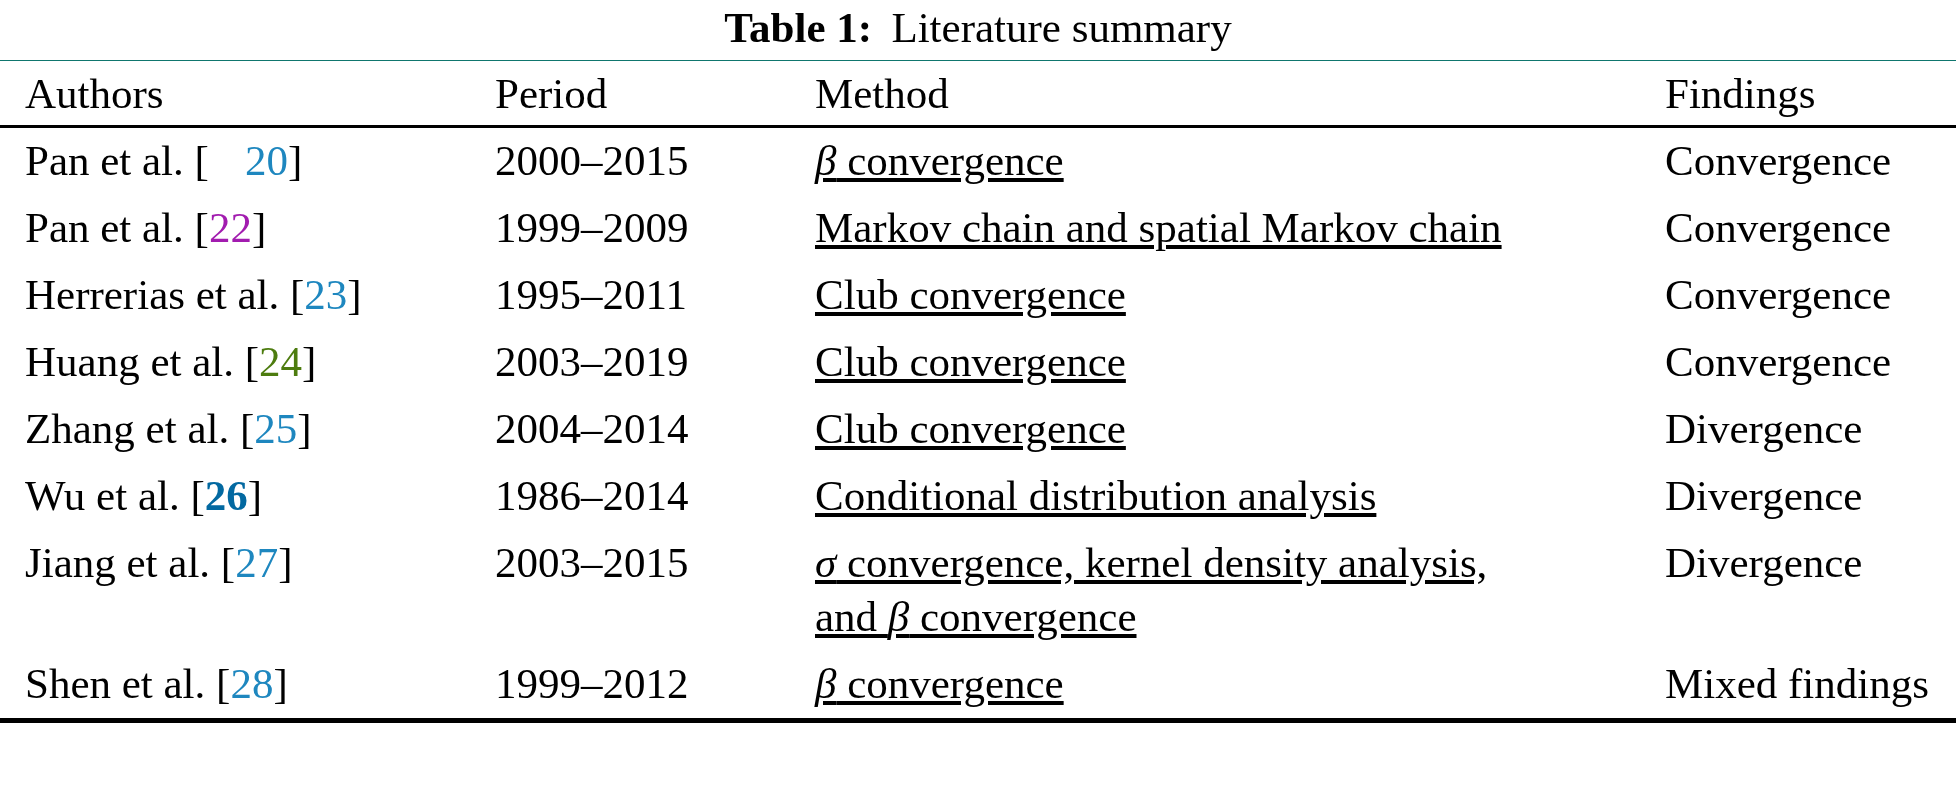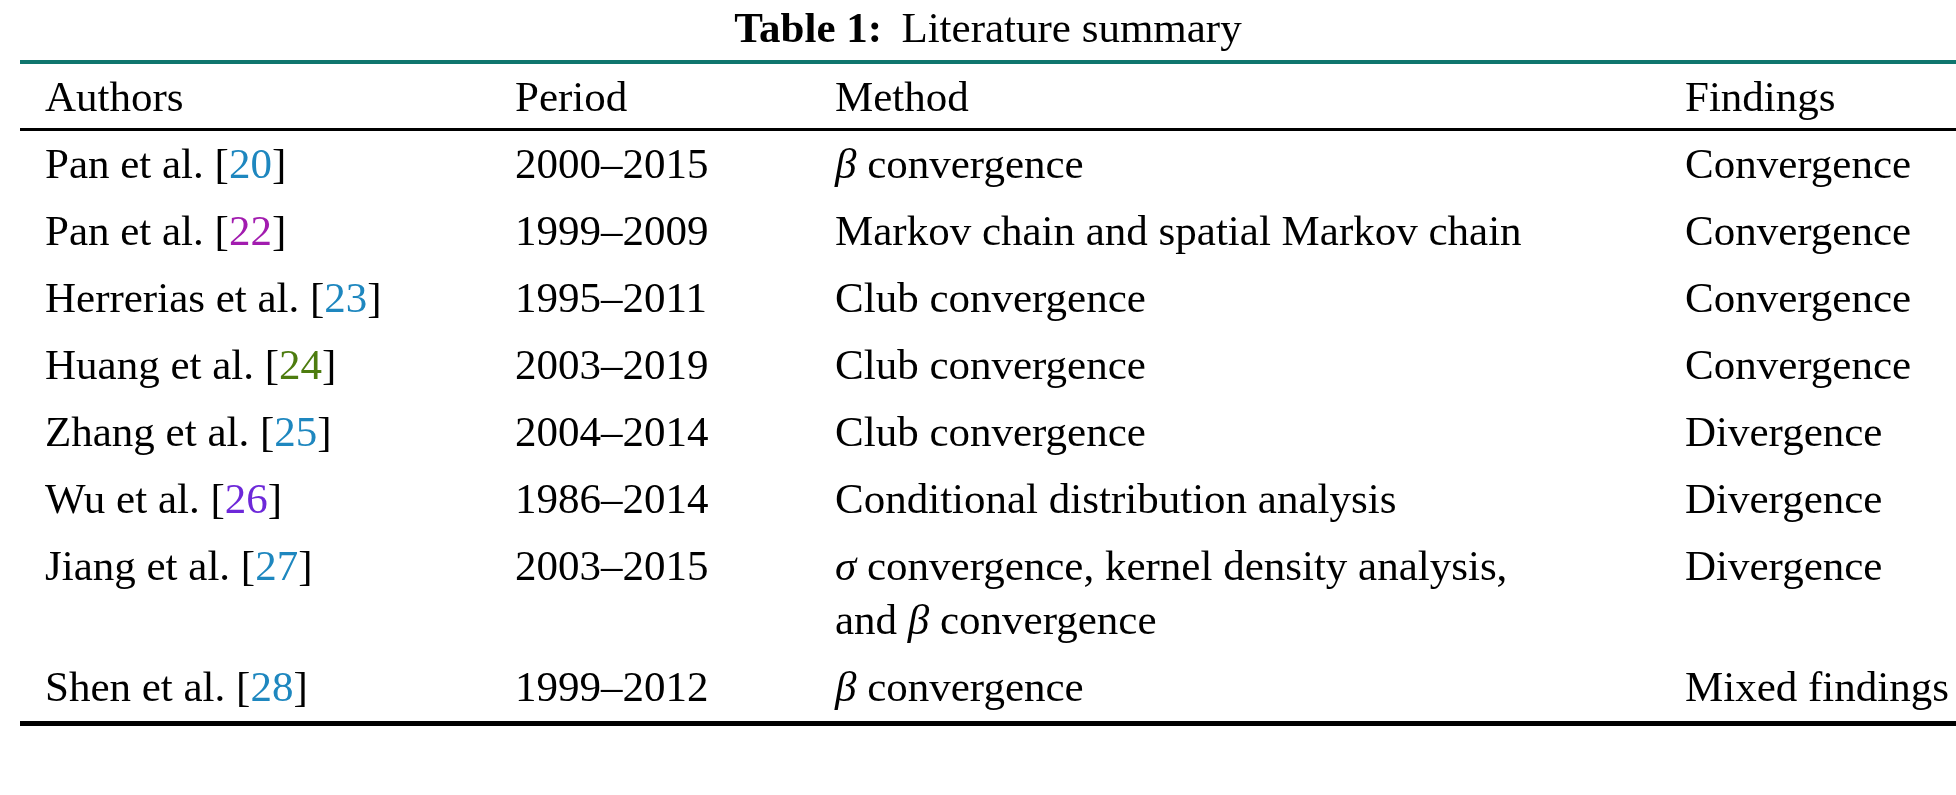--- a/index.html
+++ b/index.html
@@ -4,36 +4,35 @@
 <style>
   html, body { margin: 0; padding: 0; background: #ffffff; }
   .page {
     width: 1956px;
     height: 795px;
     box-sizing: border-box;
     background: #ffffff;
     color: #000000;
     font-family: "Liberation Serif", "DejaVu Serif", serif;
     overflow: hidden;
-    padding-left: 20px;
   }
   .caption {
     height: 60px;
     line-height: 56px;
     text-align: center;
     font-size: 43px;
     white-space: nowrap;
   }
   .caption .cap-label { font-weight: bold; }
   .caption .cap-title { margin-left: 0.45em; }
   table.lit-table {
     width: 1956px;
     border-collapse: collapse;
     table-layout: fixed;
-    border-top: 4px solid #0f766e;
+    border-top: 1px solid #0f766e;
     border-bottom: 5px solid #000;
     font-size: 43px;
     border-radius: 21px;
   }
   col.c-authors  { width: 470px; }
   col.c-period   { width: 320px; }
   col.c-method   { width: 850px; }
   col.c-findings { width: 316px; }
   thead th {
     font-weight: normal;
@@ -45,21 +44,21 @@
     border-bottom: 3px solid #000;
     white-space: nowrap;
   }
   tbody td {
     text-align: left;
     vertical-align: top;
     line-height: 54px;
     padding: 6px 0 7px 25px;
     white-space: nowrap;
   }
-  tbody td.method { white-space: pre-line; }
+  tbody td.method { white-space: pre-line; text-decoration: underline; }
   tbody td i { font-style: italic; }
   .ref { color: #1e87bf; }
 </style>
 </head>
 <body>
 
 <div class="page">
 
   <div class="caption">
     <span class="cap-label">Table 1:</span><span class="cap-title">Literature summary</span>
@@ -75,21 +74,21 @@
     <thead>
       <tr>
         <th>Authors</th>
         <th>Period</th>
         <th>Method</th>
         <th>Findings</th>
       </tr>
     </thead>
     <tbody>
         <tr>
-          <td>Pan et al. [<span class="ref" style="color: rgb(30, 135, 191);">20</span>]</td>
+          <td>Pan et al. [<span class="ref" style="color: rgb(30, 135, 191); margin-left: 36px;">20</span>]</td>
           <td>2000–2015</td>
           <td class="method"><i>β</i> convergence</td>
           <td>Convergence</td>
         </tr>
         <tr>
           <td>Pan et al. [<span class="ref" style="color: #a21caf;">22</span>]</td>
           <td>1999–2009</td>
           <td class="method">Markov chain and spatial Markov chain</td>
           <td>Convergence</td>
         </tr>
@@ -105,21 +104,21 @@
           <td class="method">Club convergence</td>
           <td>Convergence</td>
         </tr>
         <tr>
           <td>Zhang et al. [<span class="ref" style="color: rgb(30, 135, 191);">25</span>]</td>
           <td>2004–2014</td>
           <td class="method">Club convergence</td>
           <td>Divergence</td>
         </tr>
         <tr>
-          <td>Wu et al. [<span class="ref" style="color: #6d28d9;">26</span>]</td>
+          <td>Wu et al. [<span class="ref" style="color: #0369a1; font-weight: bold;">26</span>]</td>
           <td>1986–2014</td>
           <td class="method">Conditional distribution analysis</td>
           <td>Divergence</td>
         </tr>
         <tr>
           <td>Jiang et al. [<span class="ref" style="color: rgb(30, 135, 191); text-align: right;">27</span>]</td>
           <td>2003–2015</td>
           <td class="method"><i>σ</i> convergence, kernel density analysis,
 and <i>β</i> convergence</td>
           <td>Divergence</td>

